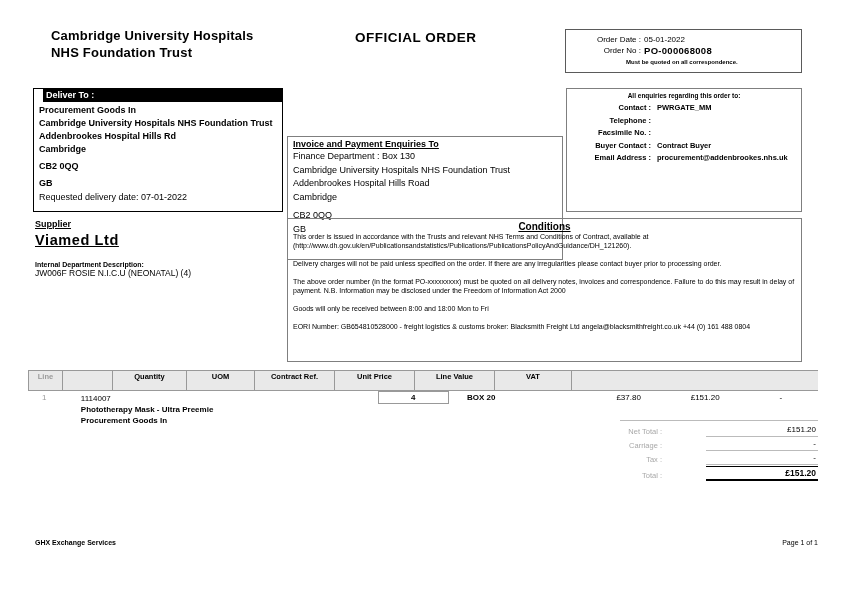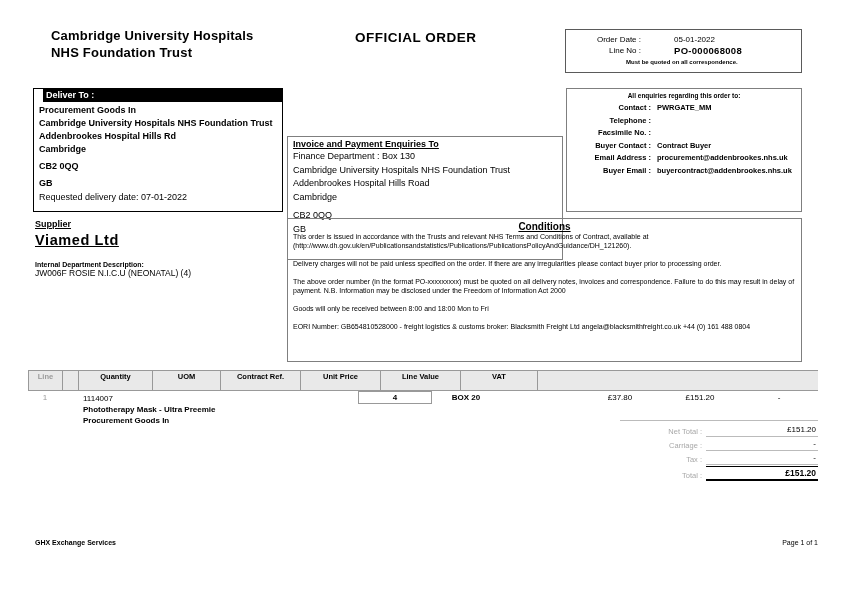--- a/index.html
+++ b/index.html
@@ -5,21 +5,21 @@
   * { margin:0; padding:0; box-sizing:border-box; }
   html,body { background:#fff; }
   .page {
     position:relative; width:842px; height:595px; background:#ffffff;
     font-family:"Liberation Sans", sans-serif; color:#000; overflow:hidden;
   }
   
   .trust-name { position:absolute; left:35px; top:27px; font-size:13px; font-weight:bold; line-height:17px; letter-spacing:.2px;margin-left:16px; }
   .doc-title  { position:absolute; left:355px; top:30px; font-size:13.5px; font-weight:bold; letter-spacing:.5px; }
   .order-box  { position:absolute; left:565px; top:29px; width:237px; height:44px; border:1px solid #5a5a5a; padding-top:4px; }
-  .order-row  { display:flex; line-height:11px;gap:30px; }
+  .order-row  { display:flex; line-height:11px; }
   .order-row .lbl { width:75px; text-align:right; font-size:8px; margin-right:3px; }
   .order-row .val { font-size:8px; }
   .order-row .val.strong { font-size:9.5px; font-weight:bold; letter-spacing:.3px; }
   .order-note { font-size:6px; font-weight:bold; margin-left:60px; margin-top:3px; }
 
   
   .deliver-box { position:absolute; left:33px; top:88px; width:250px; height:124px; border:1px solid #000; }
   .deliver-head { background:#000; color:#fff; font-size:9px; font-weight:bold; padding:1px 3px 2px 3px;margin-left:9px; }
   .deliver-body { padding:2px 5px; font-size:9px; font-weight:bold; line-height:13px; }
   .deliver-body .gap { margin-top:4px; }
@@ -48,33 +48,33 @@
   .cond-p { font-size:7px; line-height:9px; margin-bottom:9px; }
 
   
   .order-table { position:absolute; left:28px; top:370px; width:790px; }
   .t-head { display:flex; background:#e9e9e9; border-top:1px solid #999; border-bottom:1px solid #999; height:21px; align-items:center; }
   .t-head > div { font-size:7.5px; font-weight:bold; text-align:center; border-left:1px solid #999; height:100%; line-height:12px; }
   .t-head > div:last-child { border-right:1px solid #999; }
   .th-line { color:#9a9a9a; }
   .th-goods { text-align:left !important; padding-left:5px; }
   .c-line { width:34px; } .c-blank { width:16px; } .c-goods { width:280px; }
-  .c-qty { width:74px; } .c-uom { width:68px; } .c-ref { width:80px; }
+  .c-qty { width:74px;margin-left:34px; } .c-uom { width:68px; } .c-ref { width:80px; }
   .c-price { width:80px; } .c-value { width:80px; } .c-vat { width:78px; }
   .t-row { display:flex; }
   .t-row > div { font-size:8px; text-align:center; padding-top:2px; }
   .cell-line { color:#9a9a9a; }
   .cell-goods { text-align:left !important; padding-left:5px; line-height:11px; }
   .cell-goods .desc, .cell-goods .dept { font-weight:bold; }
   .cell-qty-box { border:1px solid #999; height:13px; line-height:12px; font-weight:bold; padding-top:0 !important; margin-top:0; }
   .cell-uom { font-weight:bold; }
 
   
   .totals { position:absolute; left:620px; top:420px; width:198px; border-top:1px solid #bbb; padding-top:3px; }
-  .tot-row { display:flex; align-items:flex-end; margin-bottom:1px; }
+  .tot-row { display:flex; align-items:flex-end; margin-bottom:1px;gap:40px; }
   .tot-row .lbl { flex:1; text-align:right; color:#a8a8a8; font-size:7.5px; padding-right:4px; line-height:11px; }
   .tot-row .val { width:112px; text-align:right; font-size:8px; border-bottom:1px solid #bbb; padding:1px 2px 1px 0; line-height:10px; }
   .tot-row.total .val { font-weight:bold; font-size:8.5px; border-top:1px solid #000; border-bottom:2px solid #000; }
 
   
   .footer-left  { position:absolute; left:35px; top:539px; font-size:7px; font-weight:bold; }
   .footer-right { position:absolute; right:24px; top:539px; font-size:7px; }
 </style>
 </head>
 <body>
@@ -86,21 +86,21 @@
     <div>NHS Foundation Trust</div>
   </div>
   <div class="doc-title">OFFICIAL ORDER</div>
 
   <div class="order-box">
     <div class="order-row">
       <span class="lbl">Order Date :</span>
       <span class="val">05-01-2022</span>
     </div>
     <div class="order-row">
-      <span class="lbl">Line No :</span>
+      <span class="lbl">Order No :</span>
       <span class="val strong">PO-000068008</span>
     </div>
     <div class="order-note">Must be quoted on all correspondence.</div>
   </div>
 
   <div class="deliver-box">
     <div class="deliver-head">Deliver To :</div>
     <div class="deliver-body">
       <div>Procurement Goods In</div>
       <div>Cambridge University Hospitals NHS Foundation Trust</div>
@@ -139,24 +139,20 @@
       <span class="lbl">Facsimile No. :</span>
       <span class="val"></span>
     </div>
     <div class="enquiry-row">
       <span class="lbl">Buyer Contact :</span>
       <span class="val">Contract Buyer</span>
     </div>
     <div class="enquiry-row">
       <span class="lbl">Email Address :</span>
       <span class="val">procurement@addenbrookes.nhs.uk</span>
-    </div>
-    <div class="enquiry-row">
-      <span class="lbl">Buyer Email :</span>
-      <span class="val">buyercontract@addenbrookes.nhs.uk</span>
     </div>
   </div>
 
   <div class="supplier-header">Supplier</div>
   <div class="supplier-name">Viamed Ltd</div>
   <div class="dept-label">Internal Department Description:</div>
   <div class="dept-value">JW006F ROSIE N.I.C.U (NEONATAL) (4)</div>
 
   <div class="conditions-box">
     <div class="conditions-head">Conditions</div>

